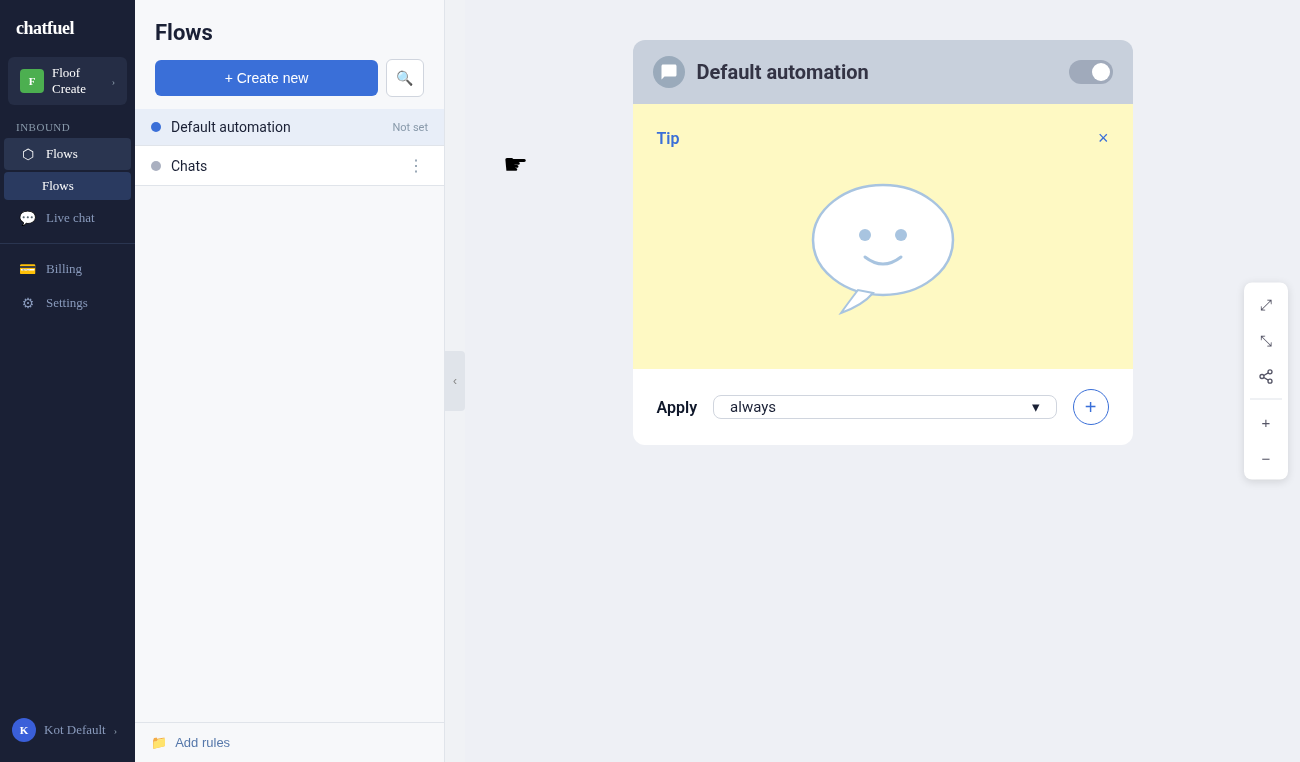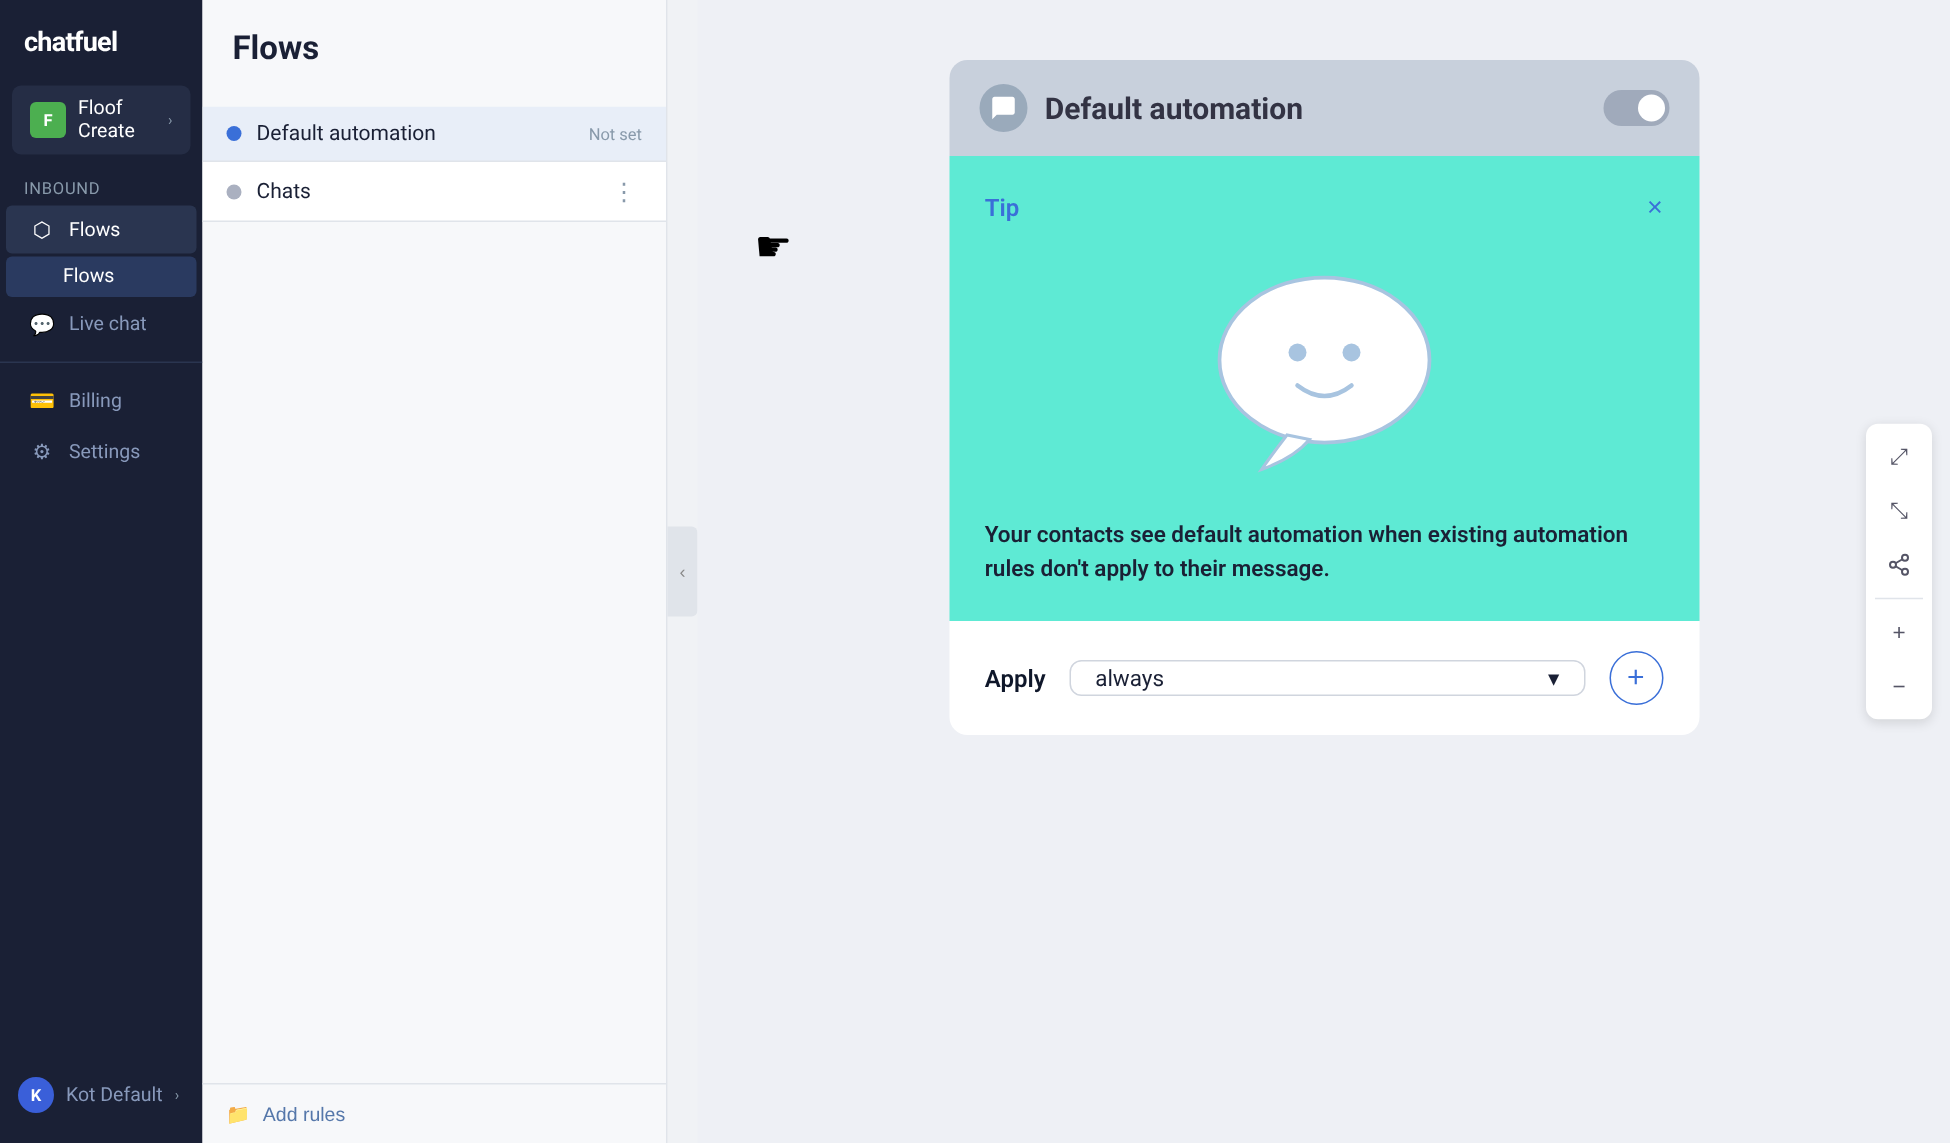--- a/index.html
+++ b/index.html
@@ -6,20 +6,21 @@
     body { font-family: -apple-system, BlinkMacSystemFont, 'Segoe UI', Roboto, sans-serif; display: flex; height: 762px; width: 1300px; overflow: hidden; background: #f0f2f5; }
 
     
     .sidebar {
       width: 135px;
       background: #1a2035;
       display: flex;
       flex-direction: column;
       height: 100%;
       flex-shrink: 0;
+      font-family: Liberation Serif, serif;
     }
     .sidebar-logo {
       padding: 18px 16px;
       color: white;
       font-size: 18px;
       font-weight: 700;
       letter-spacing: -0.5px;
     }
     .sidebar-workspace {
       display: flex;
@@ -273,21 +274,21 @@
       content: '';
       position: absolute;
       right: 3px;
       top: 3px;
       width: 18px; height: 18px;
       background: white;
       border-radius: 50%;
     }
 
     .tip-card {
-      background: #5eead4;
+      background: #fef9c3;
       border-radius: 0 0 0 0;
       padding: 24px;
       display: flex;
       flex-direction: column;
       align-items: flex-start;
     }
     .tip-header {
       display: flex;
       width: 100%;
       justify-content: space-between;
@@ -435,20 +436,26 @@
       <div class="user-avatar">K</div>
       <span>Kot Default</span>
       <span class="workspace-chevron">›</span>
     </div>
   </div>
 </nav>
 
 <aside class="flow-panel">
   <div class="flow-panel-header">
     <div class="flow-panel-title">Flows</div>
+    <div class="flow-panel-actions">
+      <button class="create-new-btn">+ Create new</button>
+      <button class="search-btn">
+        <span>🔍</span>
+      </button>
+    </div>
   </div>
 
   <div class="flow-list">
     <div class="flow-list-item">
       <div class="flow-dot"></div>
       <span class="flow-item-name">Default automation</span>
       <span class="flow-item-badge">Not set</span>
     </div>
     <div class="flow-list-item secondary">
       <div class="flow-dot gray"></div>
@@ -497,21 +504,20 @@
             <path d="M65 125 Q55 138 48 148 Q70 140 80 128 Z" fill="white" stroke="#a8c4e0" stroke-width="2"></path>
 
             <circle cx="72" cy="70" r="6" fill="#a8c4e0"></circle>
 
             <circle cx="108" cy="70" r="6" fill="#a8c4e0"></circle>
 
             <path d="M72 92 Q90 106 108 92" stroke="#a8c4e0" stroke-width="3" fill="none" stroke-linecap="round"></path>
           </svg>
         </div>
 
-        <p class="tip-text">Your contacts see default automation when existing automation rules don't apply to their message.</p>
       </div>
 
       <div class="apply-section">
         <span class="apply-label">Apply</span>
         <div class="apply-select">
           <span>always</span>
           <span>▾</span>
         </div>
         <button class="apply-add-btn">
           <span>+</span>

